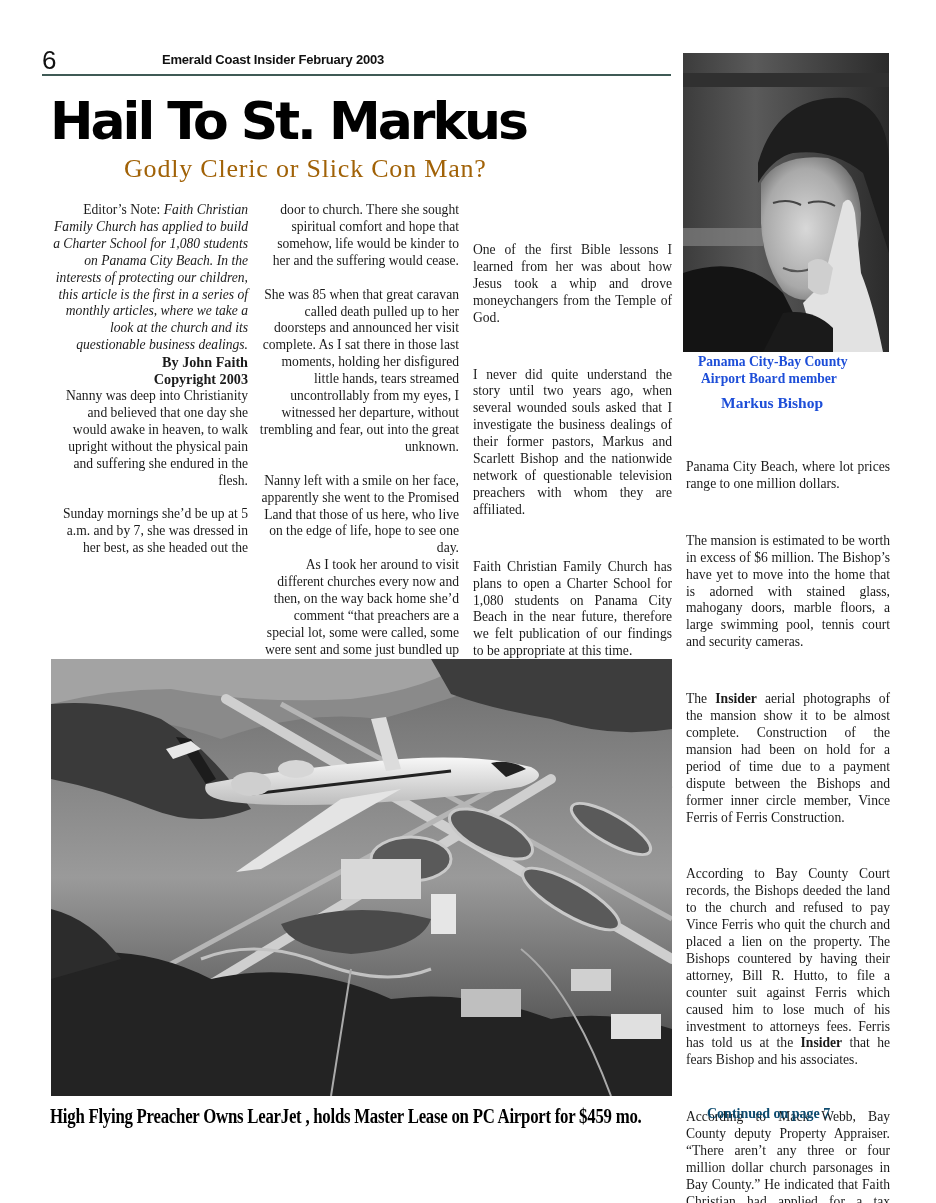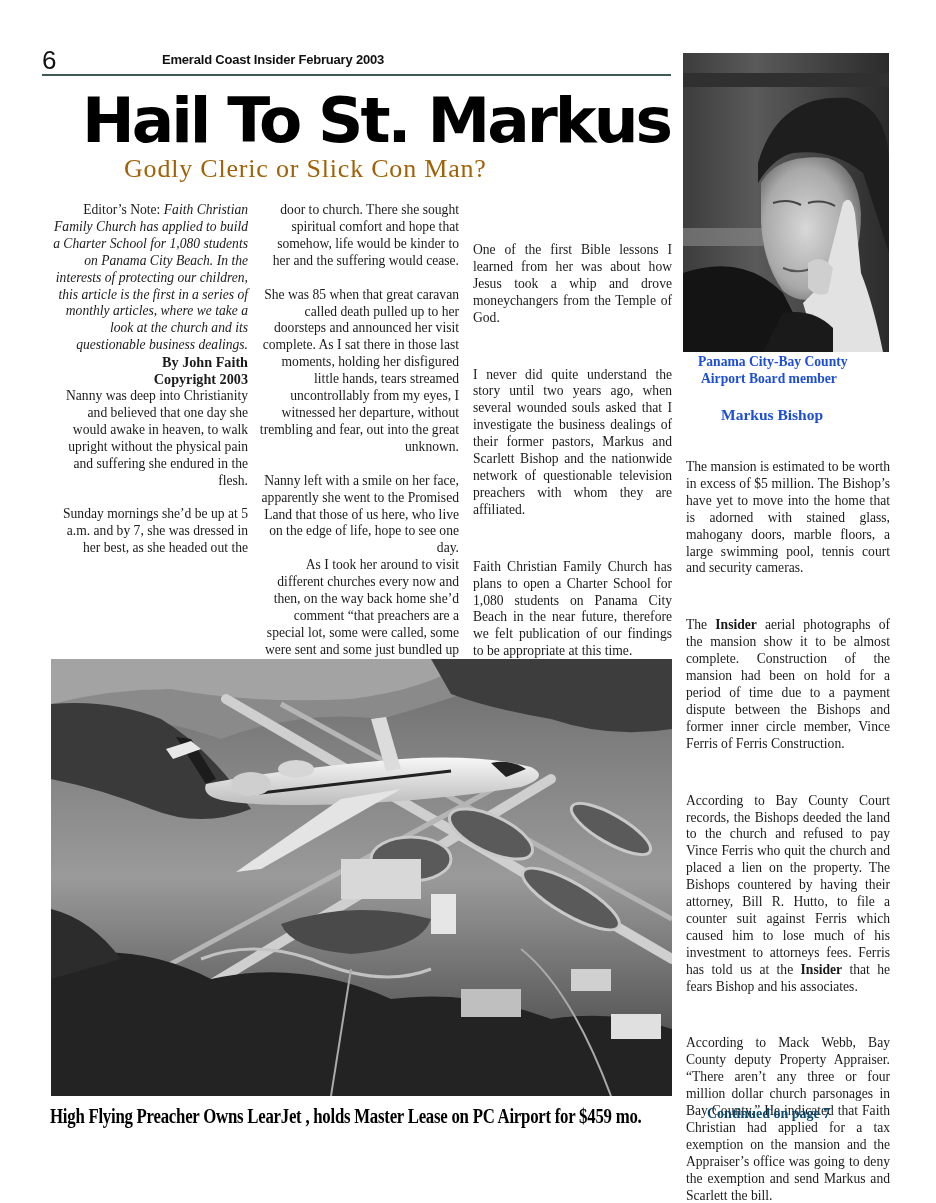--- a/index.html
+++ b/index.html
@@ -3,40 +3,40 @@
   <meta charset="utf-8">
   <style>
     html, body { margin: 0; padding: 0; background: #ffffff; }
     body { width: 936px; height: 1203px; position: relative; overflow: hidden; color: #111; }
     .abs { position: absolute; }
 
     .page-num { left: 42px; top: 47px; font-family: "Liberation Sans", sans-serif; font-size: 26px; line-height: 26px; color: #111; }
     .running-head { left: 162px; top: 52px; font-family: "Liberation Sans", sans-serif; font-size: 13px; font-weight: bold; color: #111; letter-spacing: -0.2px; }
     .head-rule { left: 42px; top: 74px; width: 629px; height: 2px; background: #3f5a55; }
 
-    .headline { left: 50px; top: 86px; width: 620px; font-family: "DejaVu Sans", sans-serif; font-weight: bold; font-size: 63px; line-height: 70px; letter-spacing: -3px; color: #000; white-space: nowrap; text-align: right; }
+    .headline { left: 50px; top: 86px; width: 620px; font-family: "DejaVu Sans", sans-serif; font-weight: bold; font-size: 52px; line-height: 70px; letter-spacing: -3px; color: #000; white-space: nowrap; }
     .subhead { left: 124px; top: 154px; font-family: "Liberation Serif", serif; font-size: 26px; line-height: 30px; color: #a16207; letter-spacing: 0.8px; white-space: nowrap; }
 
     .col { font-family: "Liberation Serif", serif; font-size: 13.6px; line-height: 16.9px; color: #1a1a1a; text-align: right; }
     .col p { margin: 0 0 17px 0; }
     .col p.tight { margin-bottom: 0; }
     .col1 { left: 52px; top: 202px; width: 196px; }
     .col2 { left: 259px; top: 202px; width: 200px; }
     .col3 { left: 473px; top: 202px; width: 199px; text-align: justify; }
     .col4 { left: 686px; top: 419px; width: 204px; text-align: justify; }
     .col3 p, .col4 p { text-align: justify; margin-top: 40px; }
 
     .ed-note i { font-style: italic; }
     .byline { font-weight: bold; padding-left: 36px; font-size: 14.2px; line-height: 16.9px; }
 
     .portrait { left: 683px; top: 53px; width: 206px; height: 299px; background: #2a2a2a; overflow: hidden; }
     .caption { left: 686px; top: 354px; width: 204px; font-family: "Liberation Serif", serif; font-weight: bold; font-size: 13.6px; line-height: 16.5px; color: #1d4ed8; }
     .caption .c1 { padding-left: 12px; }
     .caption .c2 { padding-left: 15px; }
-    .caption .c3 { padding-left: 35px; font-size: 15.5px; margin-top: 20px; }
+    .caption .c3 { padding-left: 35px; font-size: 15.5px; margin-top: 8px; }
 
     .aerial { left: 51px; top: 659px; width: 621px; height: 437px; background: #555; overflow: hidden; }
     .photo-caption { left: 50px; top: 1104px; font-family: "Liberation Serif", serif; font-weight: bold; font-size: 20px; line-height: 24px; color: #000; transform: scaleX(0.84); transform-origin: left top; white-space: nowrap; letter-spacing: -0.3px; }
     .continued { left: 707px; top: 1106px; font-family: "Liberation Serif", serif; font-weight: bold; font-size: 14px; color: #0c4a6e; }
     b.ins { font-weight: bold; }
   </style>
 </head>
 <body>
 
 <div class="abs page-num">6</div>
@@ -96,21 +96,22 @@
     <path d="M100 260 Q130 255 150 275 L150 299 L80 299 Z" fill="#1a1a1a"></path>
   </svg>
 </div>
 <div class="abs caption">
   <div class="c1">Panama City-Bay County</div>
   <div class="c2">Airport Board member</div>
   <div class="c3">Markus Bishop</div>
 </div>
 
 <div class="abs col col4">
-  <p>The mansion is estimated to be worth in excess of $5 million. The Bishop’s have yet to move into the home that is adorned with stained glass, mahogany doors, marble floors, a large swimming pool, tennis court and security cameras.</p>
+  <p>Panama City Beach, where lot prices range to one million dollars.</p>
+  <p>The mansion is estimated to be worth in excess of $6 million. The Bishop’s have yet to move into the home that is adorned with stained glass, mahogany doors, marble floors, a large swimming pool, tennis court and security cameras.</p>
   <p><span>The </span><b class="ins">Insider</b><span> aerial photographs of the mansion show it to be almost complete. Construction of the mansion had been on hold for a period of time due to a payment dispute between the Bishops and former inner circle member, Vince Ferris of Ferris Construction.</span></p>
   <p><span>According to Bay County Court records, the Bishops deeded the land to the church and refused to pay Vince Ferris who quit the church and placed a lien on the property. The Bishops countered by having their attorney, Bill R. Hutto, to file a counter suit against Ferris which caused him to lose much of his investment to attorneys fees. Ferris has told us at the </span><b class="ins">Insider</b><span> that he fears Bishop and his associates.</span></p>
   <p>According to Mack Webb, Bay County deputy Property Appraiser. “There aren’t any three or four million dollar church parsonages in Bay County.” He indicated that Faith Christian had applied for a tax exemption on the mansion and the Appraiser’s office was going to deny the exemption and send Markus and Scarlett the bill.</p>
 </div>
 
 <div class="abs aerial">
   <svg width="621" height="437" viewBox="0 0 621 437">
     <defs>
       <linearGradient id="land" x1="0" y1="0" x2="0" y2="1">
         <stop offset="0" stop-color="#6d6d6d"></stop>

